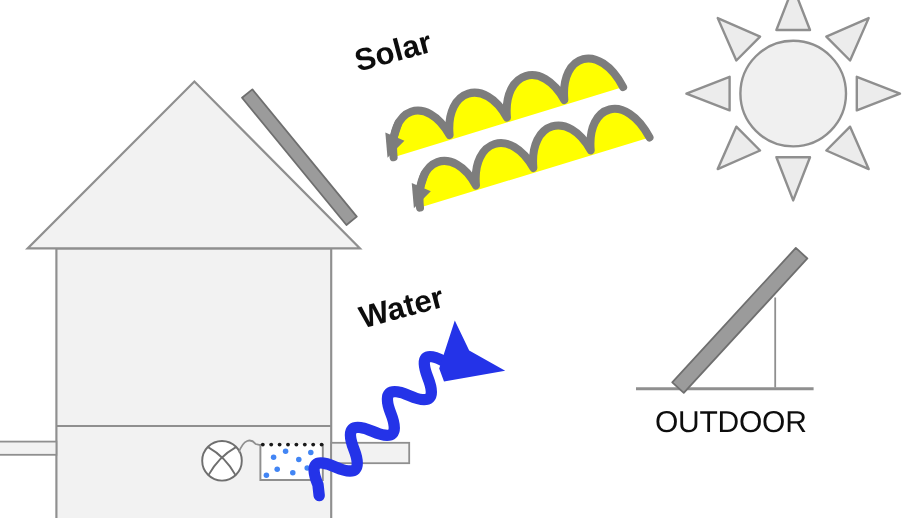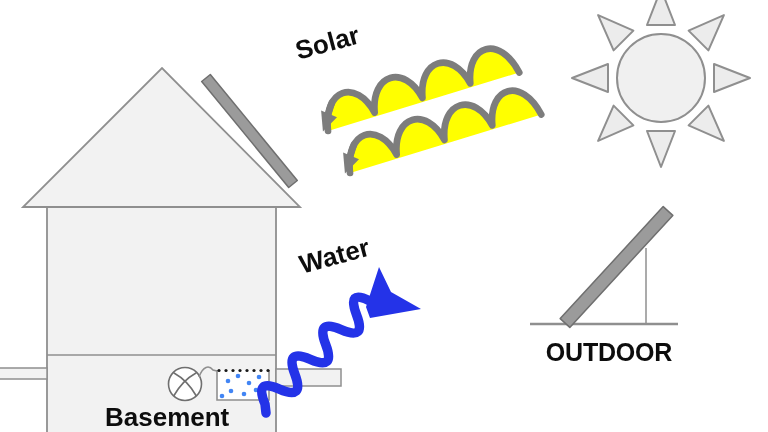--- a/index.html
+++ b/index.html
@@ -15,21 +15,21 @@
     font-family:"Liberation Sans", sans-serif;
   }
   .stage svg{position:absolute;left:0;top:0;}
   .label{
     position:absolute;color:var(--text);font-weight:600;font-size:26px;
     white-space:nowrap;line-height:1;
   }
   .label.tilt{transform:rotate(-15deg);transform-origin:left center;}
   .caption{
     position:absolute;left:493px;top:337px;width:232px;text-align:center;
-    color:var(--text);font-weight:700;font-size:25px;line-height:30px;
+    color:var(--text);font-weight:400;font-size:25px;line-height:30px;
     letter-spacing:-0.2px;white-space:nowrap;
   }
   
   .structure{fill:var(--structure-fill);stroke:var(--outline);stroke-width:1.8;}
   .pipe{fill:var(--structure-fill);stroke:var(--outline);stroke-width:1.5;}
   .thinline{stroke:var(--outline);stroke-width:1.5;fill:none;}
   .groundline{stroke:var(--outline);stroke-width:2.5;fill:none;}
   .panel{fill:var(--panel-gray);stroke:var(--panel-edge);stroke-width:1.5;stroke-linejoin:round;}
   .sun-circle{fill:var(--sun-fill);stroke:var(--outline);stroke-width:2;}
   .sun-ray{fill:var(--ray-fill);stroke:var(--outline);stroke-width:2;stroke-linejoin:round;}
@@ -122,17 +122,16 @@
     </g>
 
     <g>
       <path class="water-wave" d="M266 413 L265 404 Q254 377.9 279.4 389.1 Q305 400.4 294.9 374.3 Q284.7 348.2 310.3 359.4 Q335.9 370.7 325.7 344.6 Q315.5 318.4 341.1 329.7 Q366.8 341 356.6 314.9 Q346.4 288.7 370 301"></path>
       <polygon class="water-head" points="366,307 379,267 391,292 421,309 370,318"></polygon>
     </g>
   </svg>
 
   <div class="label tilt" style="left:296px;top:38px;">Solar</div>
   <div class="label tilt" style="left:300px;top:252px;">Water</div>
-  <div class="label" style="left:105px;top:404px;">Basement</div>
   <div class="caption">
     <div>OUTDOOR</div>
   </div>
 </div>
 
 </body></html>

